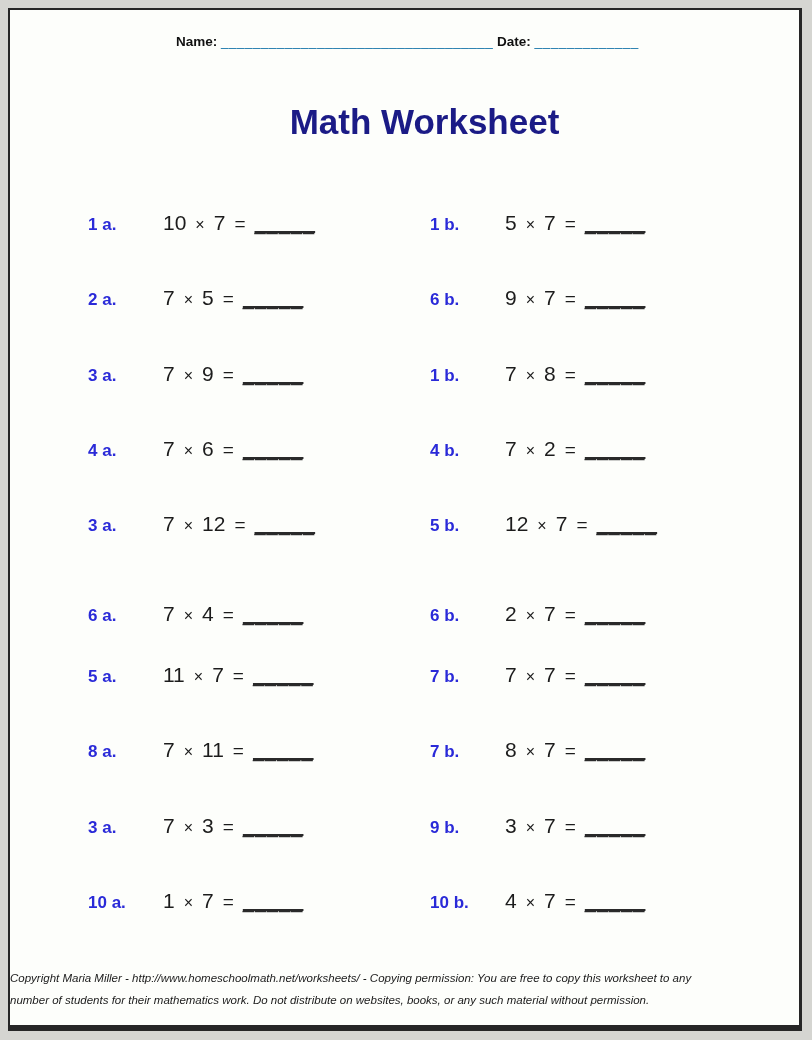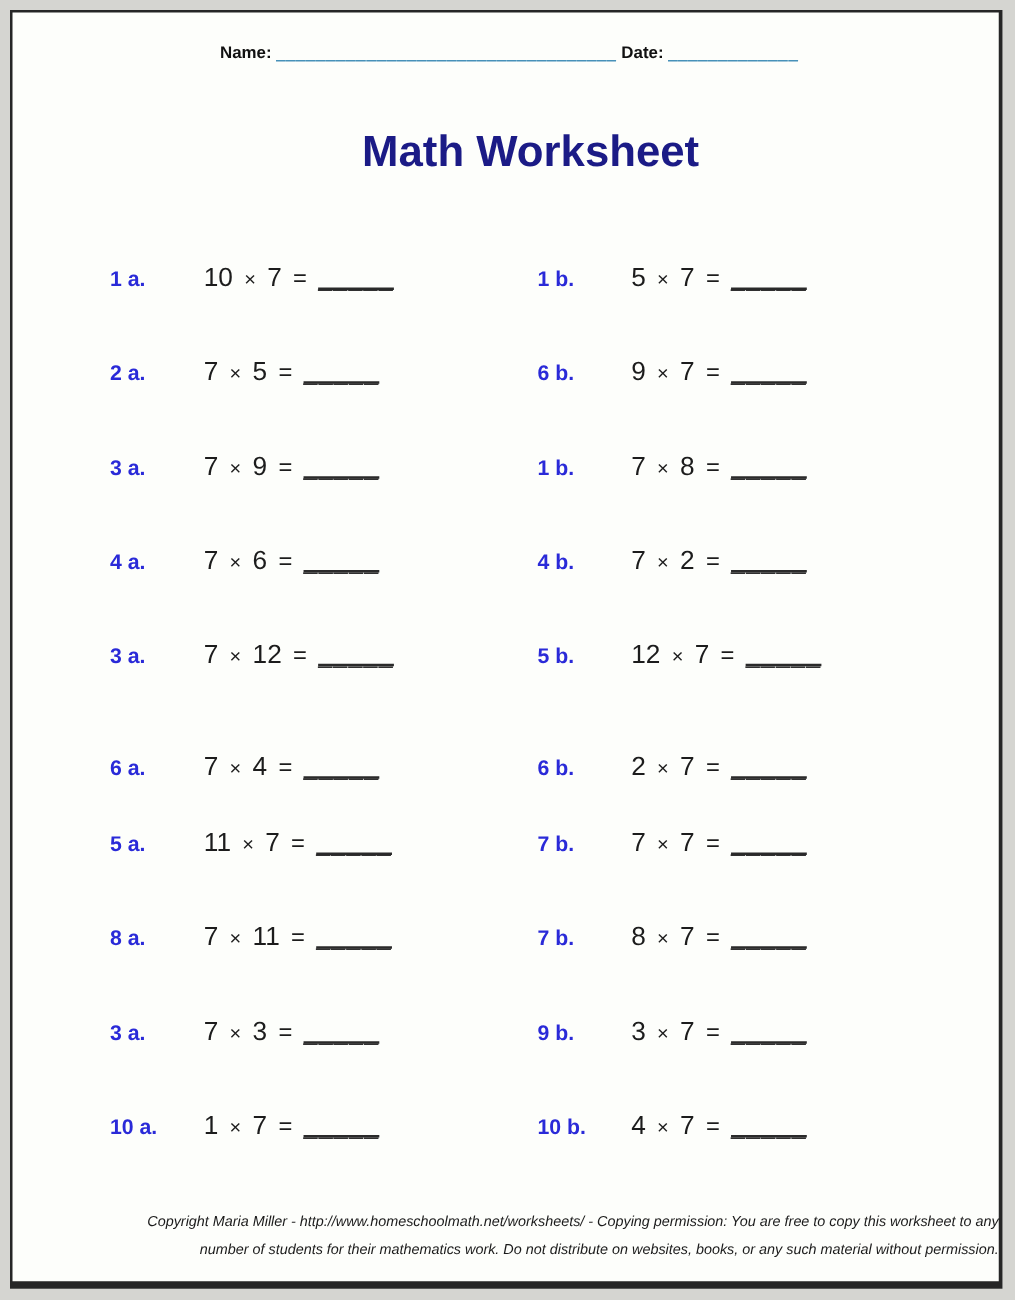--- a/index.html
+++ b/index.html
@@ -95,21 +95,21 @@
     color: #2a2a2a;
     letter-spacing: 1px;
     text-decoration: underline;
   }
   
   .footer {
     position: absolute;
     bottom: 14px;
     left: 0;
     width: 100%;
-    text-align: right;
+    text-align: left;
     font-style: italic;
     font-size: 11.5px;
     color: #1a1a1a;
     line-height: 1.85;
   }
 </style>
 </head>
 <body>
 
 <div class="sheet">

